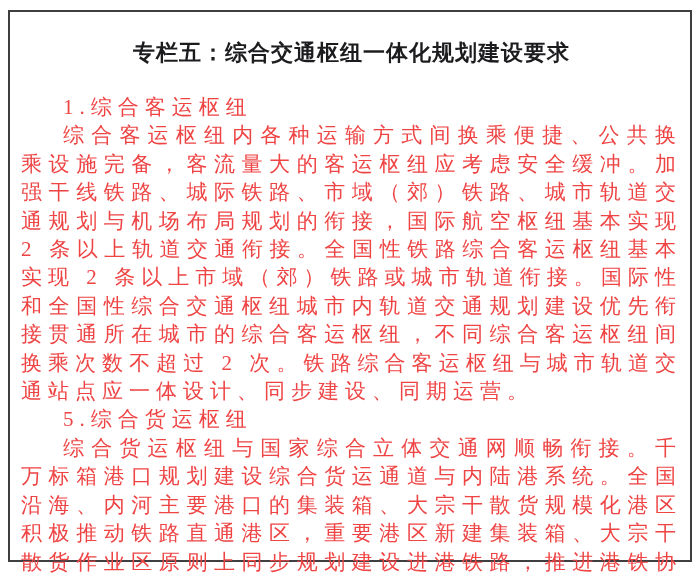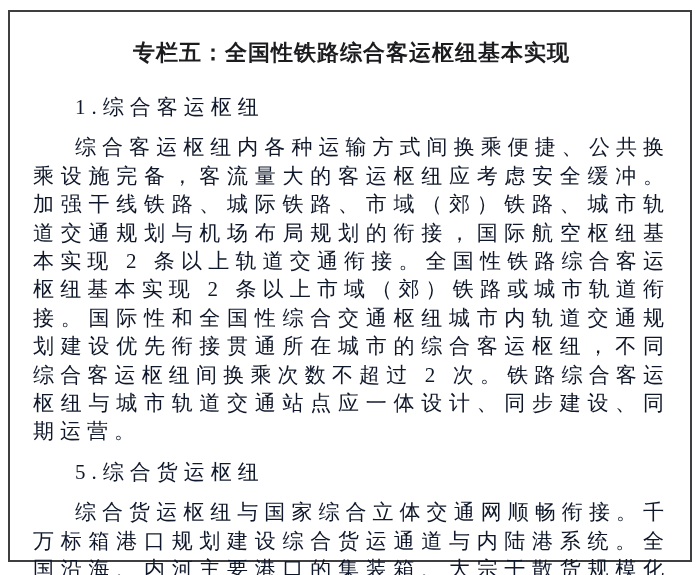--- a/index.html
+++ b/index.html
@@ -32,39 +32,39 @@
     font-weight: 700;
     font-size: 22px;
     letter-spacing: 1px;
     text-align: center;
     color: #1c1c1f;
     margin: 0 0 25px 0;
     white-space: nowrap;
   }
   .section-heading,
   .section-paragraph {
-    margin: 12px;
+    margin: 0;
     font-family: "Liberation Serif", serif;
     font-size: 21px;
     line-height: 28.4px;
     letter-spacing: 6px;
-    color: #0f172a;
+    color: #ef4444;
     text-align: justify;
     text-indent: 2em;
   }
   .section-heading {
     text-align: left;
   }
 </style>
 </head>
 <body>
 
 <div class="page">
   <div class="panel">
-    <div class="panel-title">专栏五：全国性铁路综合客运枢纽基本实现</div>
+    <div class="panel-title">专栏五：综合交通枢纽一体化规划建设要求</div>
 
     <div class="panel-body">
       <div class="section">
         <div class="section-heading">1.综合客运枢纽</div>
         <p class="section-paragraph">综合客运枢纽内各种运输方式间换乘便捷、公共换乘设施完备，客流量大的客运枢纽应考虑安全缓冲。加强干线铁路、城际铁路、市域（郊）铁路、城市轨道交通规划与机场布局规划的衔接，国际航空枢纽基本实现 2 条以上轨道交通衔接。全国性铁路综合客运枢纽基本实现 2 条以上市域（郊）铁路或城市轨道衔接。国际性和全国性综合交通枢纽城市内轨道交通规划建设优先衔接贯通所在城市的综合客运枢纽，不同综合客运枢纽间换乘次数不超过 2 次。铁路综合客运枢纽与城市轨道交通站点应一体设计、同步建设、同期运营。</p>
       </div>
 
       <div class="section">
         <div class="section-heading">5.综合货运枢纽</div>
         <p class="section-paragraph">综合货运枢纽与国家综合立体交通网顺畅衔接。千万标箱港口规划建设综合货运通道与内陆港系统。全国沿海、内河主要港口的集装箱、大宗干散货规模化港区积极推动铁路直通港区，重要港区新建集装箱、大宗干散货作业区原则上同步规划建设进港铁路，推进港铁协同管理。提高机场的航空快件保障能力和处理效率，国际航空货运枢纽在更大空间范围内统筹集疏运体系规划，建设快速货运通道。</p>

